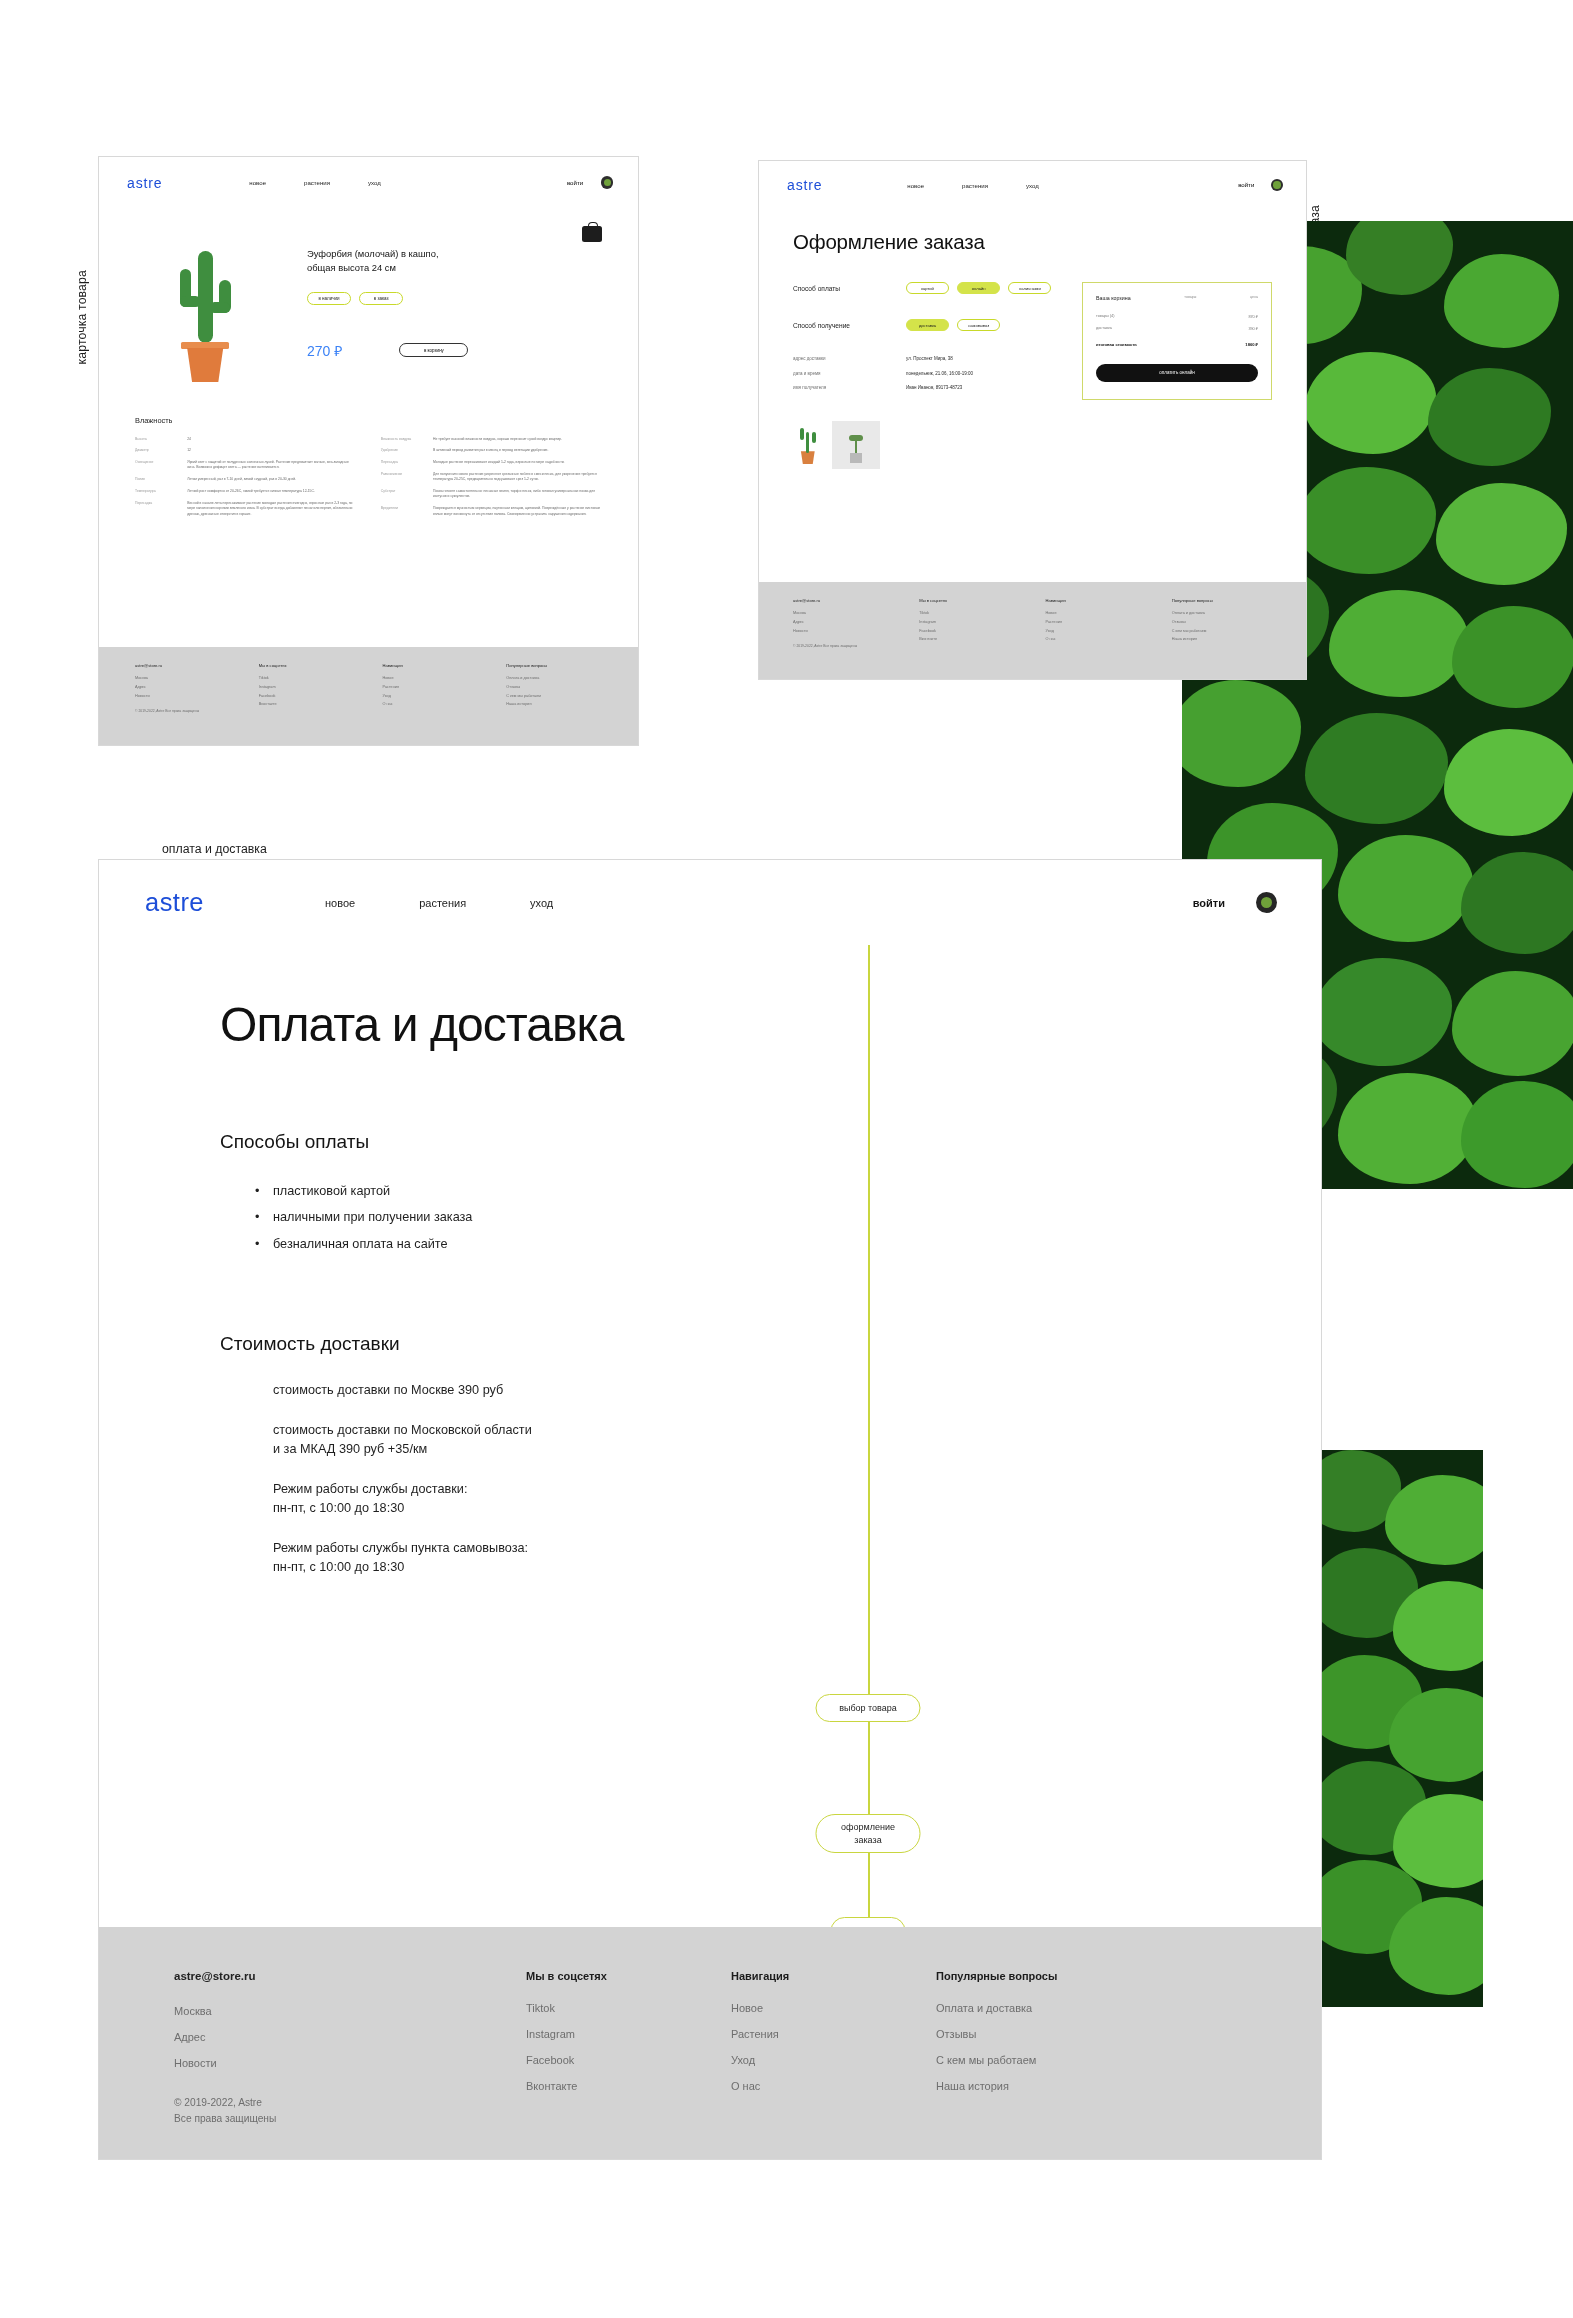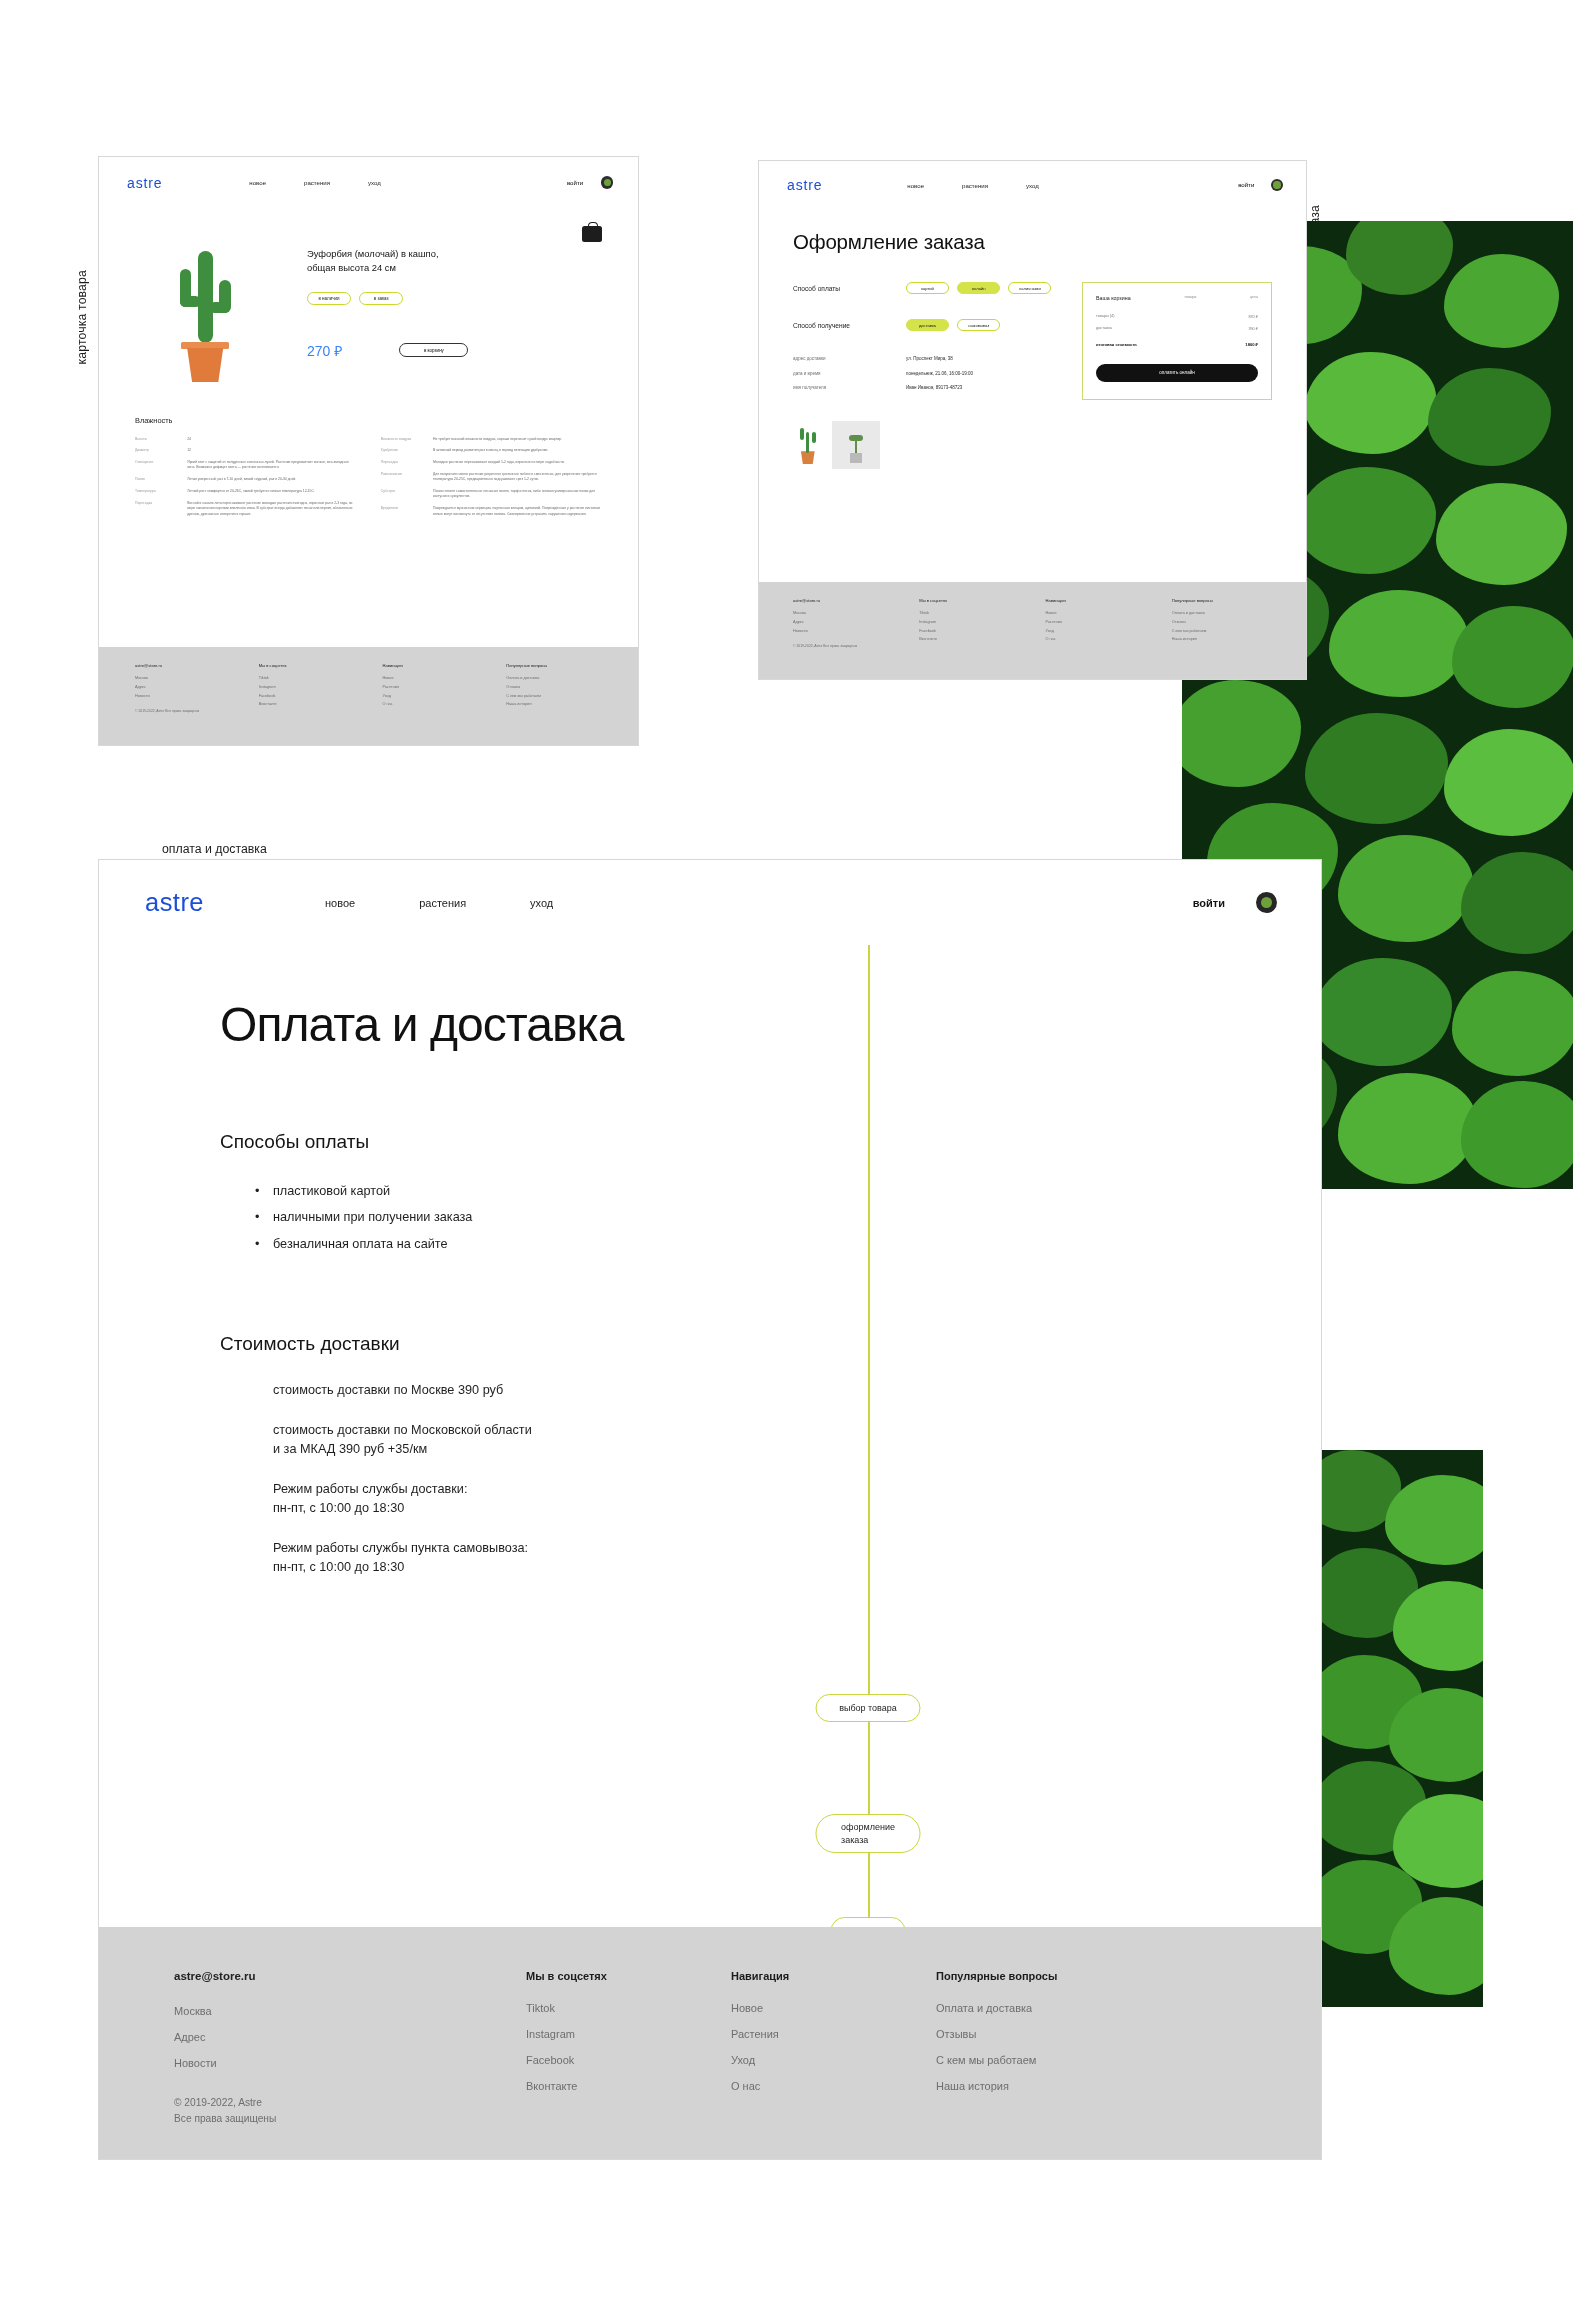--- a/index.html
+++ b/index.html
@@ -239,21 +239,21 @@
     position: absolute; left: 769px; top: 85px; bottom: 232px; width: 1.6px;
     background: #c9d63f;
   }
   .tl-node {
     position: absolute; left: 769px;
     transform: translateX(-50%);
     background: #ffffff;
     border: 0.8px solid #c9d63f;
     border-radius: 818px;
     display: flex; align-items: center; justify-content: center;
-    text-align: left;
+    text-align: center;
     font-size: 9px; color: #1f1f1f; line-height: 1.35;
   }
   .tl-1 { top: 834px; width: 105px; height: 28px; }
   .tl-2 { top: 939px; width: 105px; height: 39px; }
   .tl-3 { top: 1057px; width: 75px;  height: 28px; }
   .tl-4 { top: 1139px; width: 125px; height: 28px; }
 
   .bp-footer {
     position: absolute; left: 0; right: 0; bottom: 0; height: 232px;
     background: #d3d3d3; padding: 43px 75px 0 75px;

